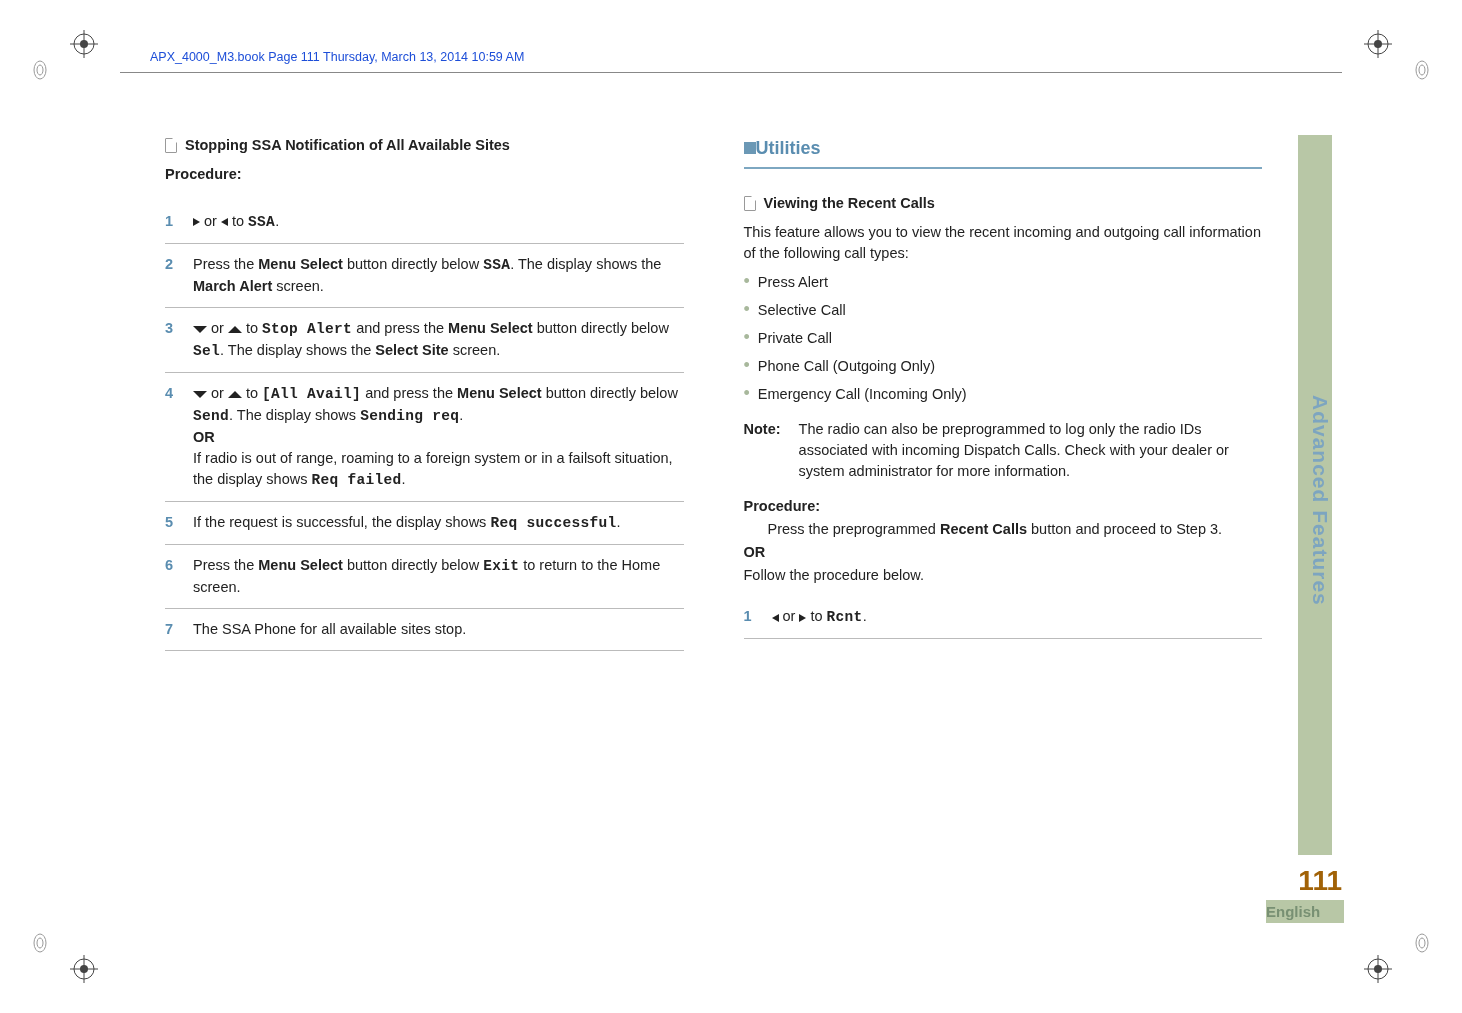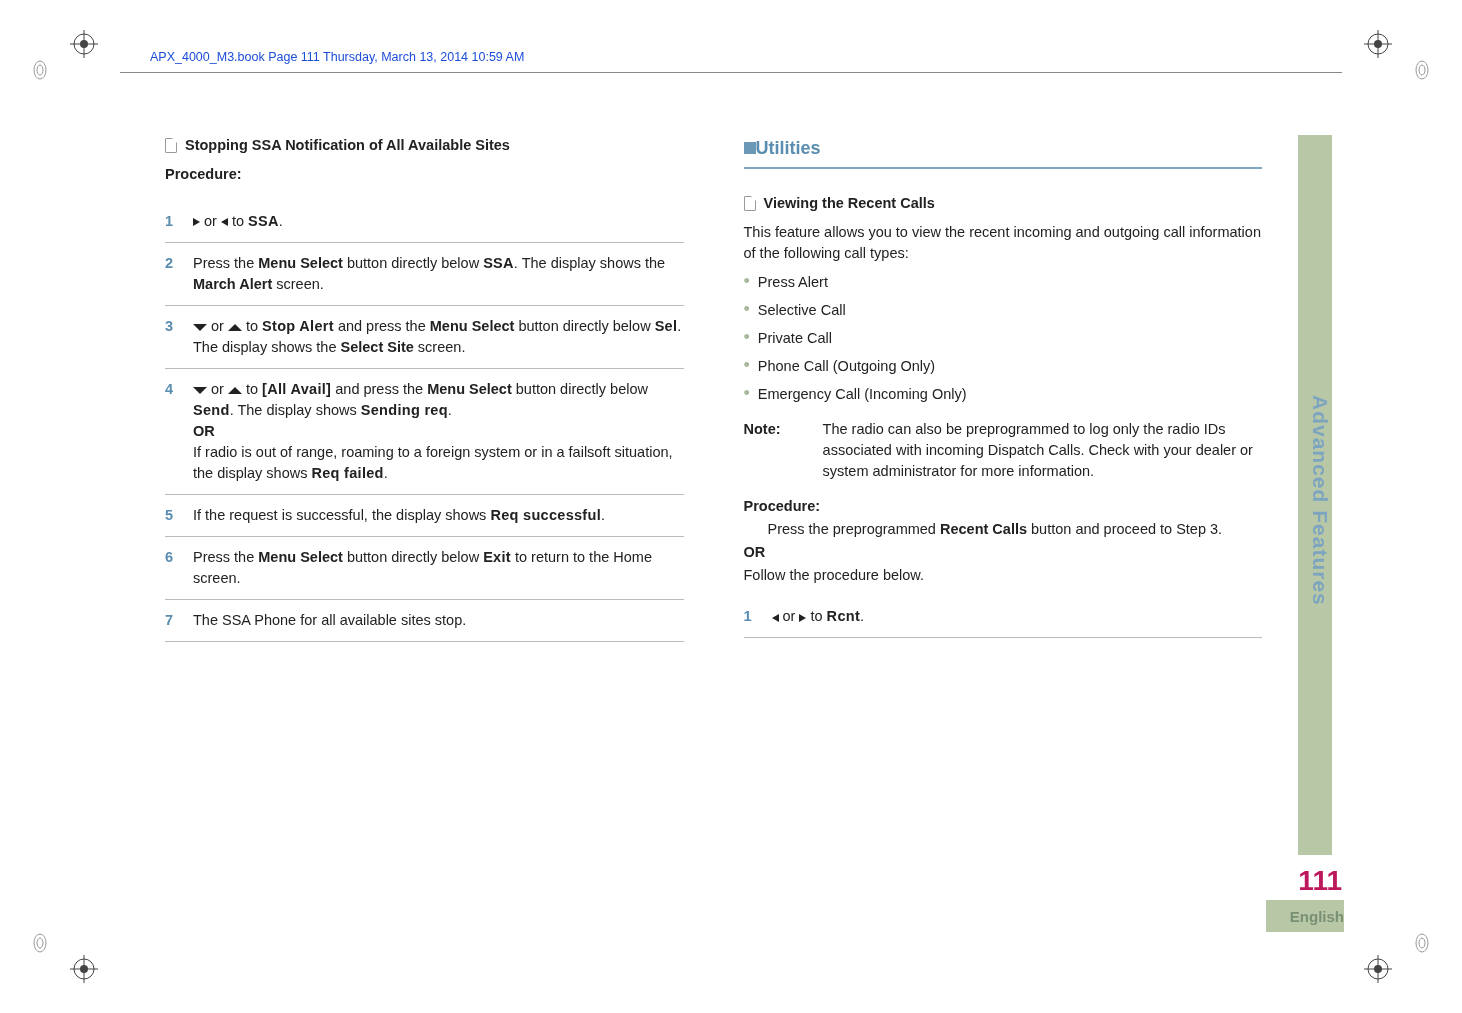--- a/index.html
+++ b/index.html
@@ -77,21 +77,21 @@
   .step-num {
     color: #5a8db0;
     font-weight: bold;
     font-size: 14.5px;
     min-width: 14px;
   }
   .step-body {
     flex: 1;
   }
   .mono {
-    font-family: Liberation Sans, sans-serif;
+    font-family: Liberation Mono, monospace;
     font-weight: bold;
     letter-spacing: 0.3px;
   }
   .bold { font-weight: bold; }
   .section-head {
     display: flex;
     align-items: center;
     gap: 0;
     font-size: 18px;
     font-weight: bold;
@@ -116,26 +116,26 @@
     gap: 8px;
     margin: 7px 0;
   }
   .bullet-dot {
     color: #a8b89c;
     font-size: 18px;
     line-height: 1;
   }
   .note-block {
     display: flex;
-    gap: 34px;
+    gap: 18px;
     margin-top: 14px;
     margin-bottom: 14px;
   }
   .note-block .label { font-weight: bold; }
-  .note-block .body { flex: 1; margin-left: 8px; }
+  .note-block .body { flex: 1; }
   .side-tab {
     position: absolute;
     right: 130px;
     top: 135px;
     width: 34px;
     height: 720px;
     background: #b8c7a6;
     display: flex;
     flex-direction: column;
   }
@@ -145,21 +145,21 @@
     text-align: center;
     font-weight: bold;
     font-size: 21px;
     color: #7da5c0;
     letter-spacing: 1px;
     padding-top: 10px;
   }
   .page-num {
     font-size: 28px;
     font-weight: bold;
-    color: #be185d;
+    color: #a16207;
   }
   .english-label {
     font-size: 15px;
     font-weight: bold;
     color: #789073;
     margin-top: 4px;
   }
   .arrow {
     display: inline-block;
     width: 0;
@@ -212,21 +212,21 @@
 
 <div class="header-line">APX_4000_M3.book  Page 111  Thursday, March 13, 2014  10:59 AM</div>
 <div class="hr-top"></div>
 
 <div class="side-tab">
   <div class="side-tab-top">Advanced Features</div>
 </div>
 <div style="position:absolute; right:120px; top:865px; text-align:right; width:60px;">
   <div class="page-num">111</div>
 </div>
-<div style="position:absolute; right:118px; top:900px; background:#b8c7a6; width:78px; height:32px; display:flex; align-items:center; justify-content:flex-end;">
+<div style="position:absolute; right:118px; top:900px; background:#b8c7a6; width:78px; height:23px; display:flex; align-items:center; justify-content:flex-start;">
   <span class="english-label" style="margin-top:0;">English</span>
 </div>
 
 <div class="columns">
 
   <div class="col">
     <div class="subsec-heading">
       <span class="note-icon"></span>
       <span>Stopping SSA Notification of All Available Sites</span>
     </div>

